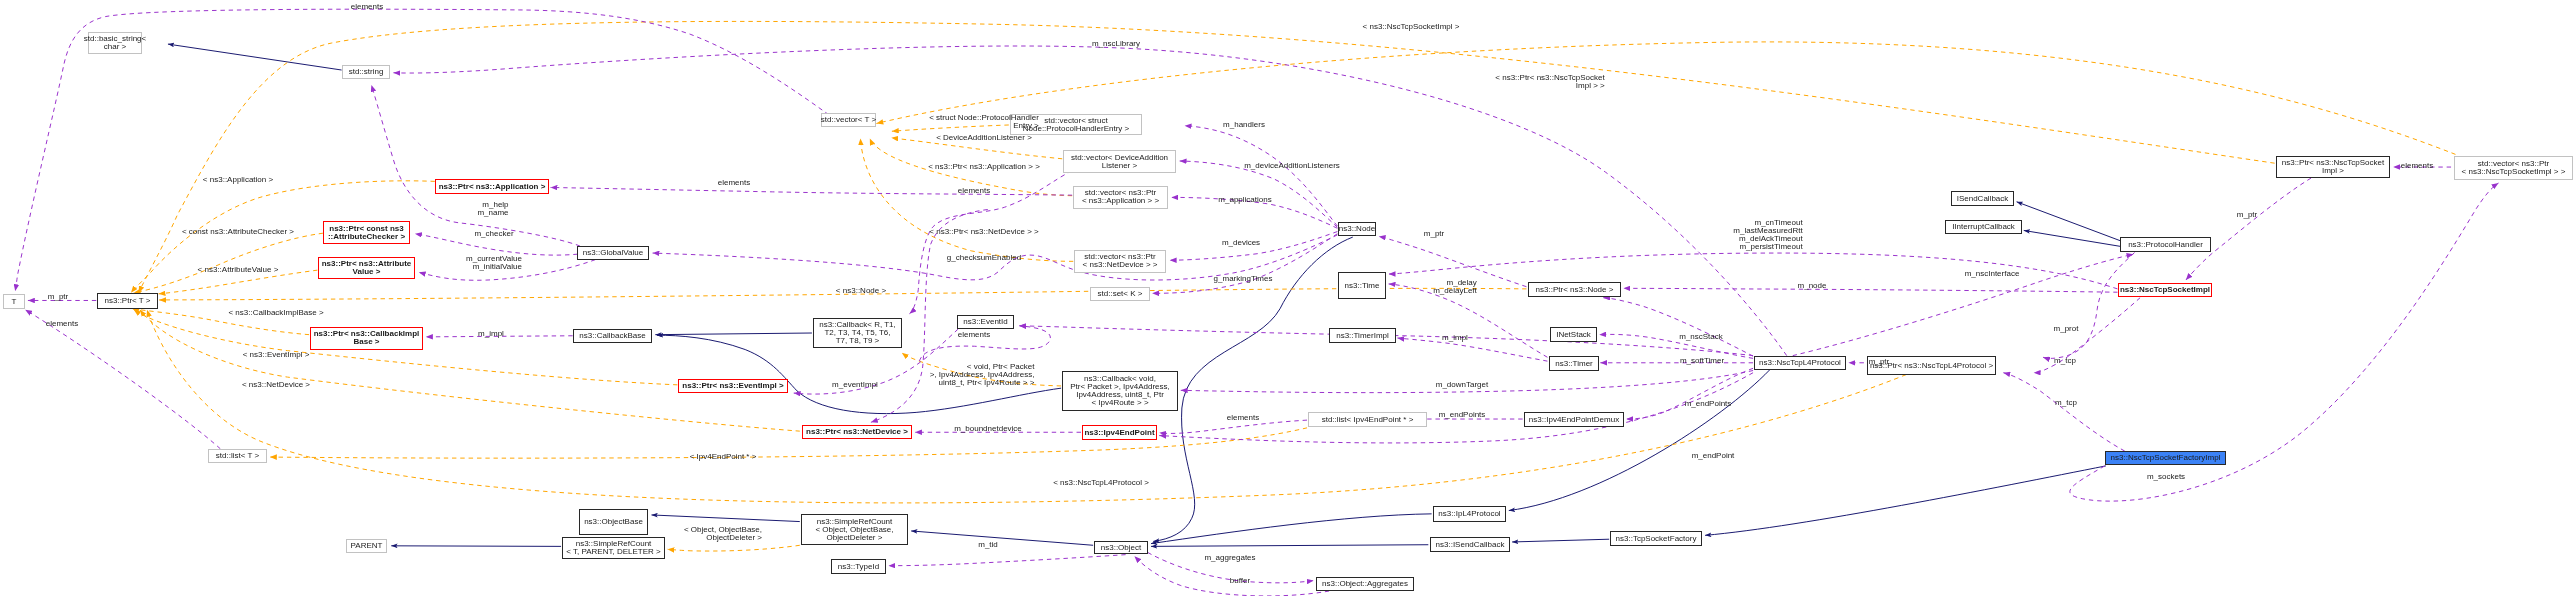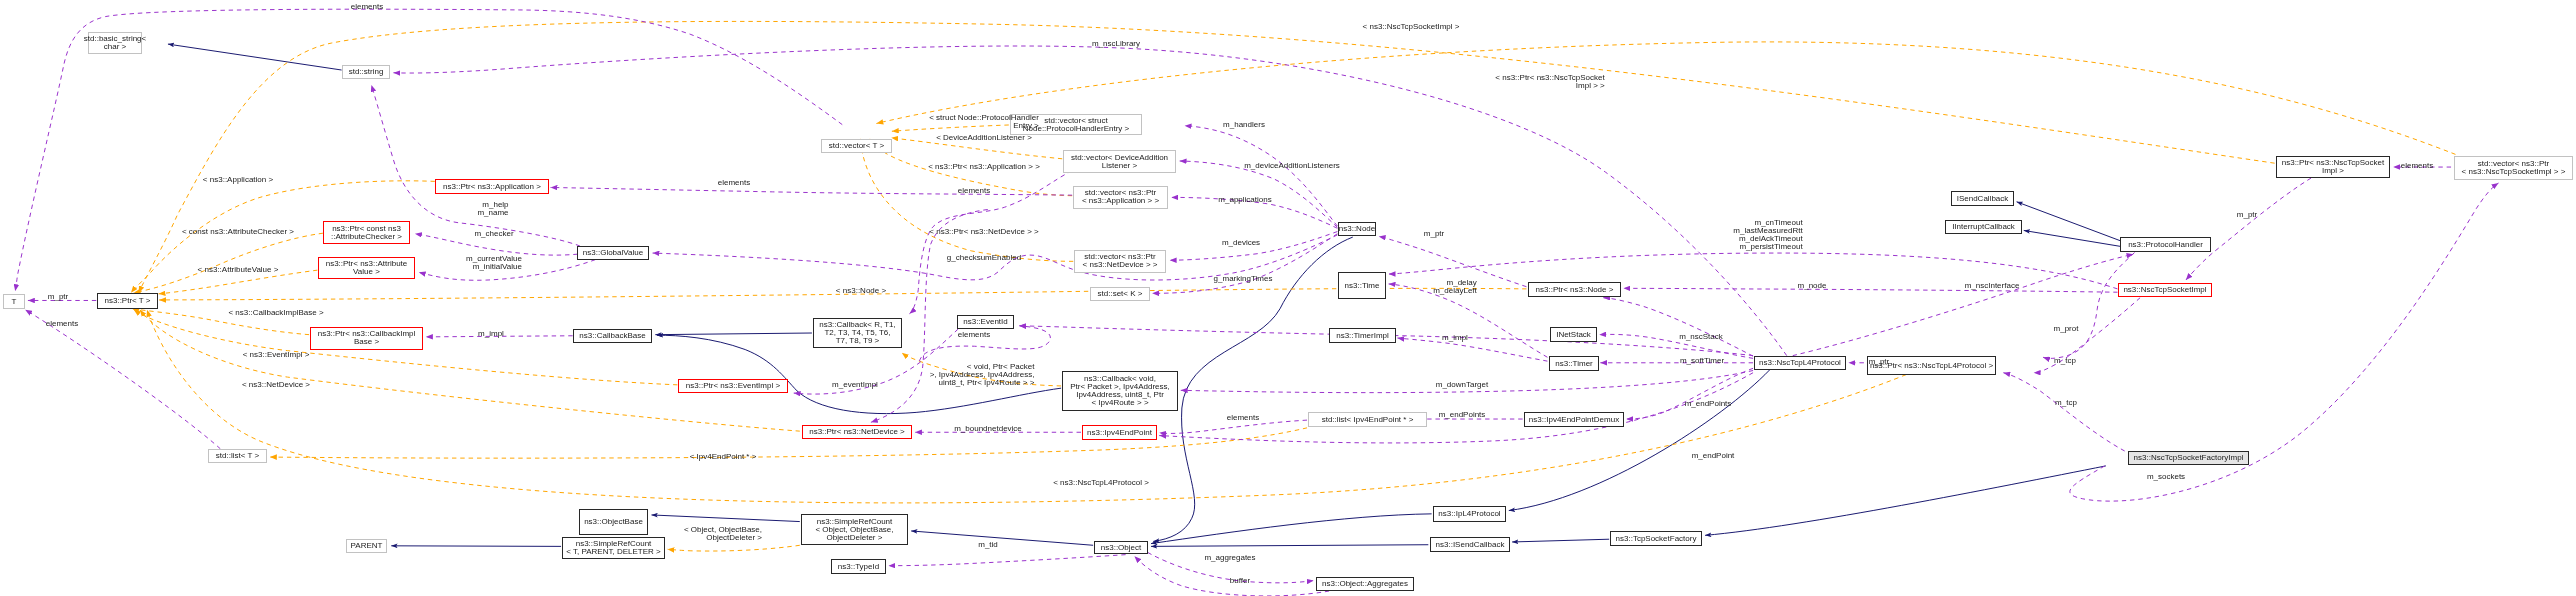--- a/index.html
+++ b/index.html
@@ -5,22 +5,22 @@
 <style>
 html,body{margin:0;padding:0;background:#ffffff;}
 #diagram{position:relative;width:2576px;height:596px;background:#ffffff;overflow:hidden;
   font-family:"Liberation Sans",sans-serif;font-size:8px;color:#1a1a1a;}
 #edge-layer{position:absolute;left:0;top:0;}
 .node-box{position:absolute;box-sizing:border-box;display:flex;align-items:center;
   justify-content:center;text-align:center;background:#ffffff;line-height:8px;
   white-space:pre;color:#1a1a1a;}
 .node-box.template-class{border:0.6px solid #c2c2c2;}
 .node-box.class{border:0.9px solid #282828;}
-.node-box.highlighted-class{border:0.9px solid #ff0000;}
-.node-box.current-class{border:0.9px solid #282828;background:#e5e5e5;margin-left:23px;}
+.node-box.highlighted-class{border:0.9px solid #ff0000;font-weight:bold;}
+.node-box.current-class{border:0.9px solid #282828;background:#3b82f6;}
 .edge-label{position:absolute;white-space:pre;text-align:right;line-height:8px;
   color:#1a1a1a;transform:translate(-50%,-50%);}
 </style>
 </head>
 <body>
 
 <div id="diagram">
 <svg id="edge-layer" width="2576" height="596" viewBox="0 0 4669 1081" xmlns="http://www.w3.org/2000/svg">
  <defs>
   <marker id="arrow-inheritance" markerWidth="12" markerHeight="9" refX="11.5" refY="4.5" orient="auto" markerUnits="userSpaceOnUse">
@@ -107,21 +107,21 @@
   <path d="M3239,645 C3180,560 3060,420 2910,312 C2750,196 2400,106 2050,88 C1700,70 1100,110 900,126 C800,133 740,133 712,132" fill="none" stroke="#9932cc" stroke-width="1.8" stroke-dasharray="8,7" marker-end="url(#arrow-usage)"></path>
   <path d="M1736,597 C1700,630 1660,672 1600,694 C1530,718 1470,716 1438,713" fill="none" stroke="#9932cc" stroke-width="1.8" stroke-dasharray="8,7" marker-end="url(#arrow-usage)"></path>
   <path d="M1666,655 C1672,634 1706,626 1766,628 C1836,632 1886,640 1901,620 C1911,604 1890,594 1847,591" fill="none" stroke="#9932cc" stroke-width="1.8" stroke-dasharray="8,7" marker-end="url(#arrow-usage)"></path>
   <path d="M2424,424 C2390,446 2330,486 2270,508 C2190,532 2115,532 2088,532" fill="none" stroke="#9932cc" stroke-width="1.8" stroke-dasharray="8,7" marker-end="url(#arrow-usage)"></path>
   <path d="M2424,426 C2380,448 2300,484 2230,496 C2150,510 2060,512 1990,500 C1930,490 1910,470 1880,464 C1850,458 1830,472 1810,492 C1790,510 1760,512 1700,500 C1640,488 1500,470 1182,459" fill="none" stroke="#9932cc" stroke-width="1.8" stroke-dasharray="8,7" marker-end="url(#arrow-usage)"></path>
 </svg>
 
 <div class="node-box template-class" style="left:88px;top:32px;width:54px;height:22px">std::basic_string&lt;
 char &gt;</div>
 <div class="node-box template-class" style="left:342px;top:65px;width:48px;height:13.8px">std::string</div>
-<div class="node-box template-class" style="left:821px;top:139px;width:71px;height:14.3px">std::vector&lt; T &gt;</div>
+<div class="node-box template-class" style="left:821px;top:113px;width:55px;height:14.3px">std::vector&lt; T &gt;</div>
 <div class="node-box template-class" style="left:1010px;top:114px;width:132px;height:21px">std::vector&lt; struct
 Node::ProtocolHandlerEntry &gt;</div>
 <div class="node-box template-class" style="left:1063px;top:150px;width:113px;height:23px">std::vector&lt; DeviceAddition
 Listener &gt;</div>
 <div class="node-box template-class" style="left:1073px;top:186px;width:95px;height:22.6px">std::vector&lt; ns3::Ptr
 &lt; ns3::Application &gt; &gt;</div>
 <div class="node-box template-class" style="left:1074px;top:250px;width:92px;height:22.6px">std::vector&lt; ns3::Ptr
 &lt; ns3::NetDevice &gt; &gt;</div>
 <div class="node-box template-class" style="left:1090px;top:287px;width:60px;height:14.3px">std::set&lt; K &gt;</div>
 <div class="node-box highlighted-class" style="left:435px;top:179px;width:114px;height:15px">ns3::Ptr&lt; ns3::Application &gt;</div>
@@ -225,21 +225,21 @@
 <div class="edge-label" style="left:723px;top:534px">&lt; Object, ObjectBase,
 ObjectDeleter &gt;</div>
 <div class="edge-label" style="left:988px;top:545px">m_tid</div>
 <div class="edge-label" style="left:1230px;top:558px">m_aggregates</div>
 <div class="edge-label" style="left:1240px;top:581px">buffer</div>
 <div class="edge-label" style="left:1768px;top:235px">m_cnTimeout
 m_lastMeasuredRtt
 m_delAckTimeout
 m_persistTimeout</div>
 <div class="edge-label" style="left:1812px;top:286px">m_node</div>
-<div class="edge-label" style="left:1992px;top:286px">m_nscInterface</div>
+<div class="edge-label" style="left:1992px;top:274px">m_nscInterface</div>
 <div class="edge-label" style="left:1434px;top:234px">m_ptr</div>
 <div class="edge-label" style="left:1455px;top:287px">m_delay
 m_delayLeft</div>
 <div class="edge-label" style="left:1455px;top:338px">m_impl</div>
 <div class="edge-label" style="left:1701px;top:337px">m_nscStack</div>
 <div class="edge-label" style="left:1702px;top:361px">m_softTimer</div>
 <div class="edge-label" style="left:1462px;top:385px">m_downTarget</div>
 <div class="edge-label" style="left:1462px;top:415px">m_endPoints</div>
 <div class="edge-label" style="left:1708px;top:404px">m_endPoints</div>
 <div class="edge-label" style="left:1713px;top:456px">m_endPoint</div>

